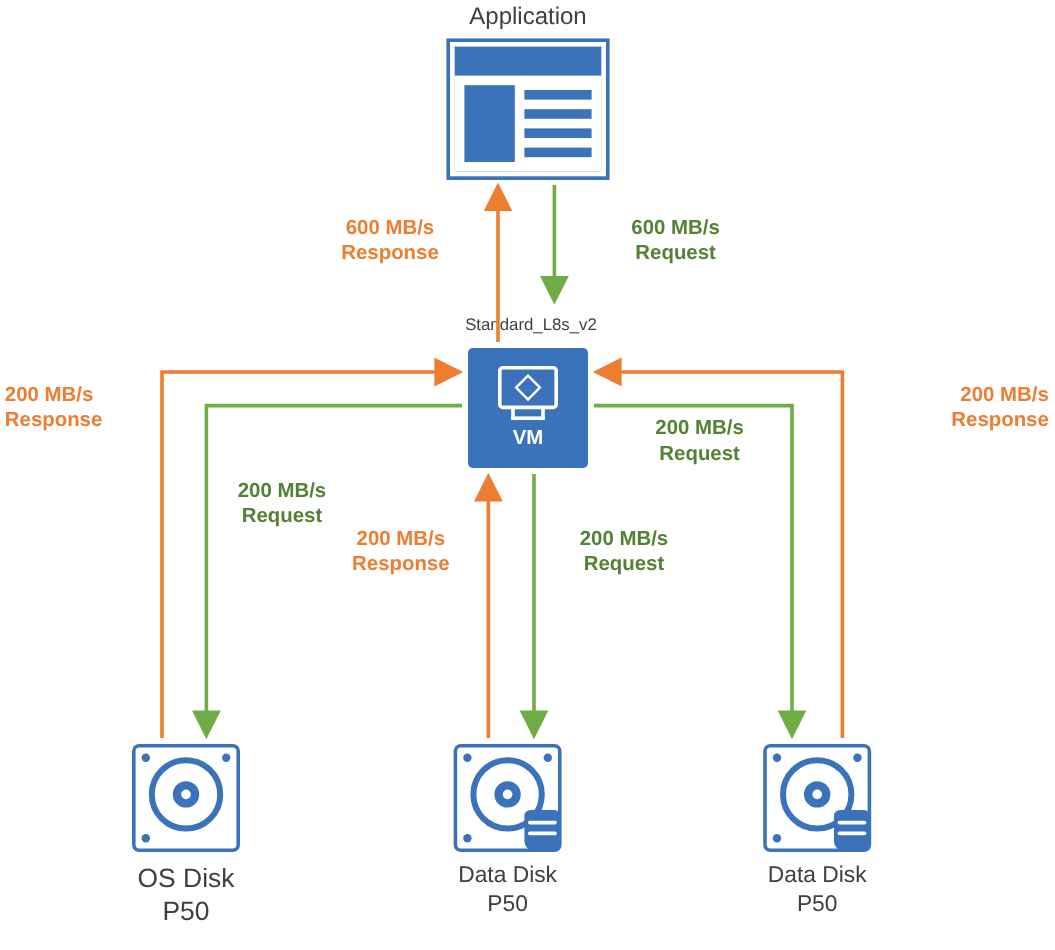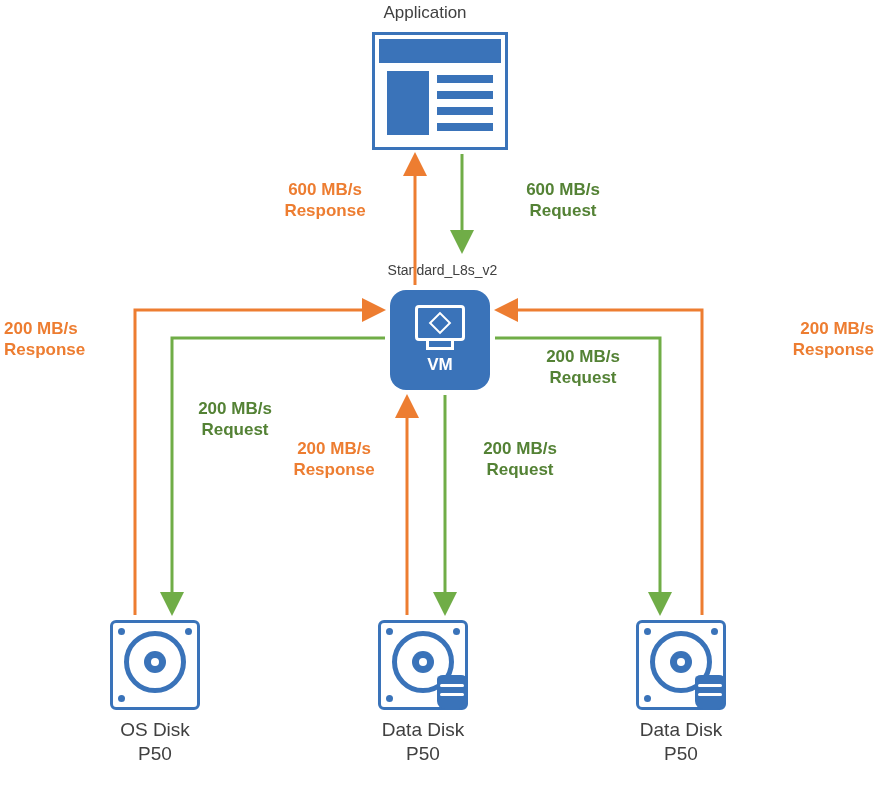--- a/index.html
+++ b/index.html
@@ -28,21 +28,21 @@
     background: #3a73b9;
     display: flex; flex-direction: column;
   }
   .app-top { height: 24px; background: #3a73b9; }
   .app-body { flex: 1; background: #fff; display: flex; padding: 8px; gap: 8px; }
   .app-thumb { width: 40%; height: 100%; background: #3a73b9; }
   .app-lines { flex: 1; display: flex; flex-direction: column; justify-content: space-between; padding: 4px 0; }
   .app-lines div { height: 8px; background: #3a73b9; }
   .vm-box {
     width: 100px; height: 100px;
-    background: #3a73b9; border-radius: 16px;
+    background: #3a73b9; border-radius: 4px;
     display: flex; flex-direction: column; align-items: center; justify-content: center;
     color: #fff;
   }
   .monitor {
     width: 50px; height: 36px; border: 3px solid #fff; border-radius: 4px;
     display: flex; align-items: center; justify-content: center;
     position: relative;
   }
   .monitor::after {
     content: ""; position: absolute; bottom: -12px; width: 22px; height: 8px;
@@ -78,21 +78,21 @@
   .db-cyl::before, .db-cyl::after {
     content:""; position:absolute; left:3px; right:3px; height:3px; background:#fff; border-radius:2px;
   }
   .db-cyl::before { top:9px; }
   .db-cyl::after  { top:18px; }
   svg.wires { position:absolute; left:0; top:0; width:879px; height:792px; pointer-events:none; }
 </style>
 </head>
 <body>
 
-<div class="label" style="left:335px; top:2px; width:180px; font-size:17px;">Application</div>
+<div class="label" style="left:350px; top:2px; width:180px; font-size:20px;">Application</div>
 
 <div class="node" style="left:375px; top:35px;">
   <div class="app-box">
     <div class="app-top"></div>
     <div class="app-body">
       <div class="app-thumb"></div>
       <div class="app-lines">
           <div></div>
           <div></div>
           <div></div>
@@ -144,21 +144,21 @@
 
 <div class="node" style="left:110px; top:620px;">
   <div class="disk-icon">
     <div class="screw" style="left:5px; top:5px;"></div>
     <div class="screw" style="right:5px; top:5px;"></div>
     <div class="screw" style="left:5px; bottom:5px;"></div>
     <div class="platter"></div>
       <div class="spindle"></div>
   </div>
 </div>
-<div class="label" style="left:95px; top:718px; width:120px; font-size:19px;">
+<div class="label" style="left:95px; top:718px; width:120px; font-size:22px;">
   <span>OS Disk</span><br><span>P50</span>
 </div>
 
 <div class="node" style="left:378px; top:620px;">
   <div class="disk-icon">
     <div class="screw" style="left:5px; top:5px;"></div>
     <div class="screw" style="right:5px; top:5px;"></div>
     <div class="screw" style="left:5px; bottom:5px;"></div>
     <div class="platter"></div>
       <div class="spindle"></div>

